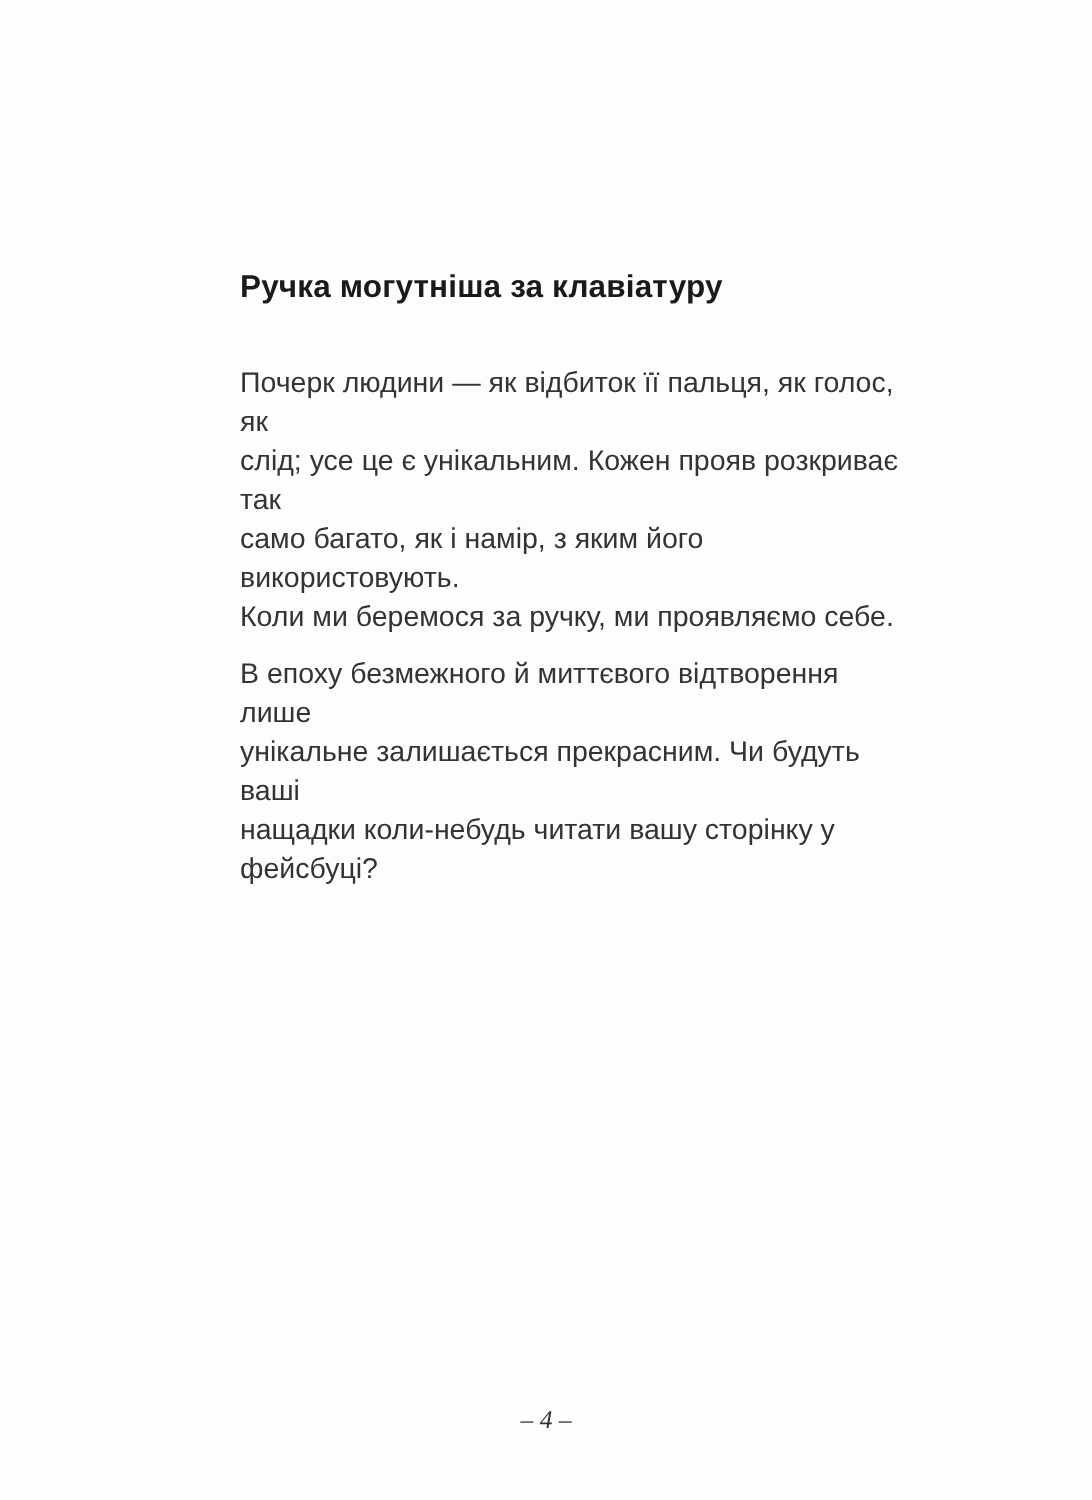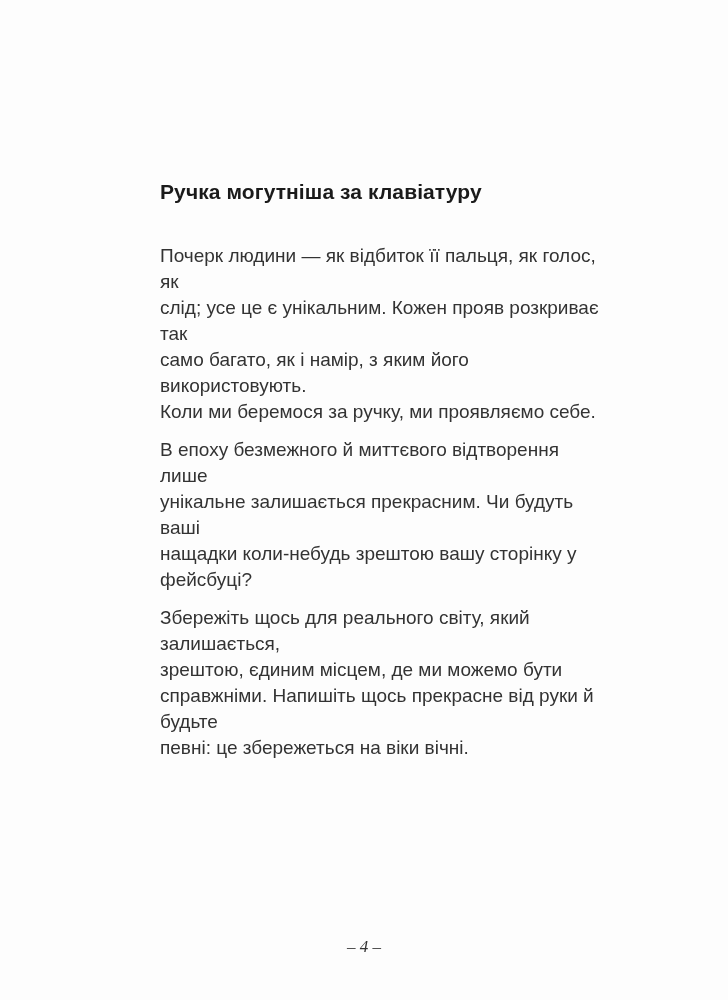--- a/index.html
+++ b/index.html
@@ -67,20 +67,16 @@
 
 <div class="page">
   <div class="content">
     <h1 class="chapter-title">Ручка могутніша за клавіатуру</h1>
     <p class="body-paragraph first">Почерк людини — як відбиток її пальця, як голос, як
 слід; усе це є унікальним. Кожен прояв розкриває так
 само багато, як і намір, з яким його використовують.
 Коли ми беремося за ручку, ми проявляємо себе.</p>
     <p class="body-paragraph">В епоху безмежного й миттєвого відтворення лише
 унікальне залишається прекрасним. Чи будуть ваші
-нащадки коли-небудь зрештою вашу сторінку у фейсбуці?</p>
-    <p class="body-paragraph">Збережіть щось для реального світу, який залишається,
-зрештою, єдиним місцем, де ми можемо бути
-справжніми. Напишіть щось прекрасне від руки й будьте
-певні: це збережеться на віки вічні.</p>
+нащадки коли-небудь читати вашу сторінку у фейсбуці?</p>
   </div>
   <div class="page-number">– 4 –</div>
 </div>
 
 </body></html>

